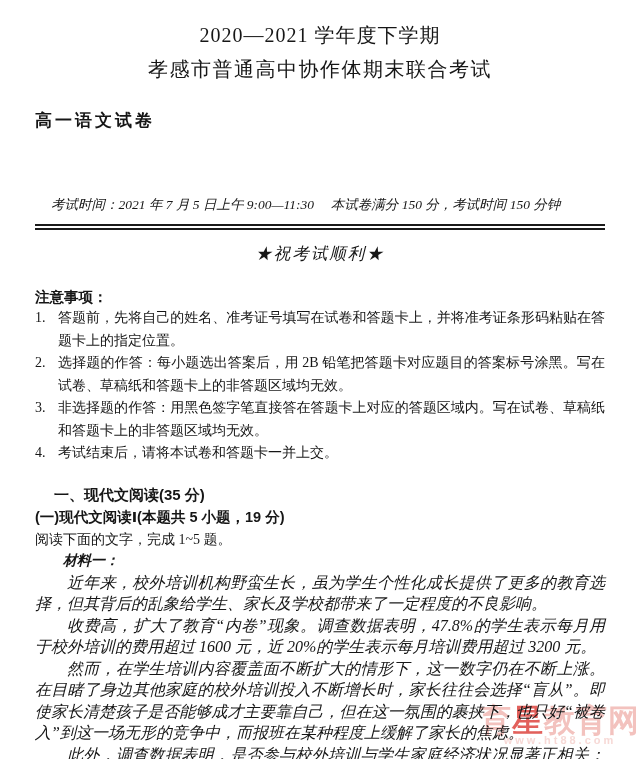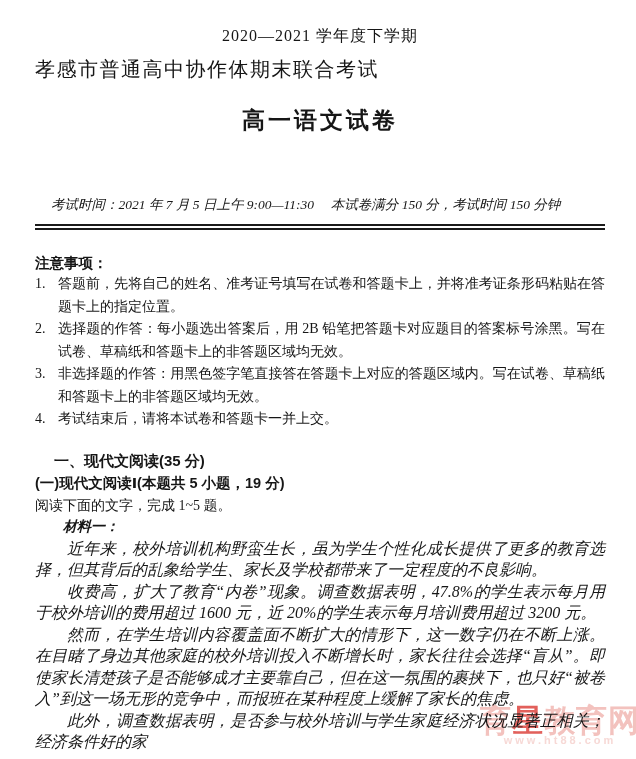--- a/index.html
+++ b/index.html
@@ -14,35 +14,34 @@
   }
   .content {
     position: relative;
     z-index: 1;
     padding: 0 31px 0 35px;
   }
   
   .title-line1 {
     margin-top: 24px;
     text-align: center;
-    font-size: 16px;
+    font-size: 20px;
     line-height: 23px;
     letter-spacing: 1px;
   }
   .title-line2 {
     margin-top: 11px;
-    text-align: left;
+    text-align: center;
     font-size: 20px;
     line-height: 23px;
     letter-spacing: 1.5px;
   }
   .paper-title {
     margin: 26px 0 0 0;
-    text-align: center;
-    font-size: 23px;
+    font-size: 17px;
     line-height: 28px;
     font-weight: bold;
     letter-spacing: 3px;
     font-family: Liberation Serif, serif;
   }
   .exam-info {
     margin-top: 60px;
     padding-left: 16px;
     font-size: 13.5px;
     line-height: 19px;
@@ -154,20 +153,21 @@
     <header>
       <div class="title-line1">2020—2021 学年度下学期</div>
       <div class="title-line2">孝感市普通高中协作体期末联合考试</div>
       <h1 class="paper-title">高一语文试卷</h1>
     </header>
 
     <div class="exam-info">考试时间：2021 年 7 月 5 日上午 9:00—11:30　 本试卷满分 150 分，考试时间 150 分钟</div>
 
     <div class="double-rule"></div>
 
+    <div class="wish">★祝考试顺利★</div>
 
     <section>
       <div class="notices-heading hei">注意事项：</div>
 
       <div class="notice-item">
         <span class="notice-num">1.</span>
         <span class="notice-text">答题前，先将自己的姓名、准考证号填写在试卷和答题卡上，并将准考证条形码粘贴在答题卡上的指定位置。</span>
       </div>
       <div class="notice-item">
         <span class="notice-num">2.</span>

